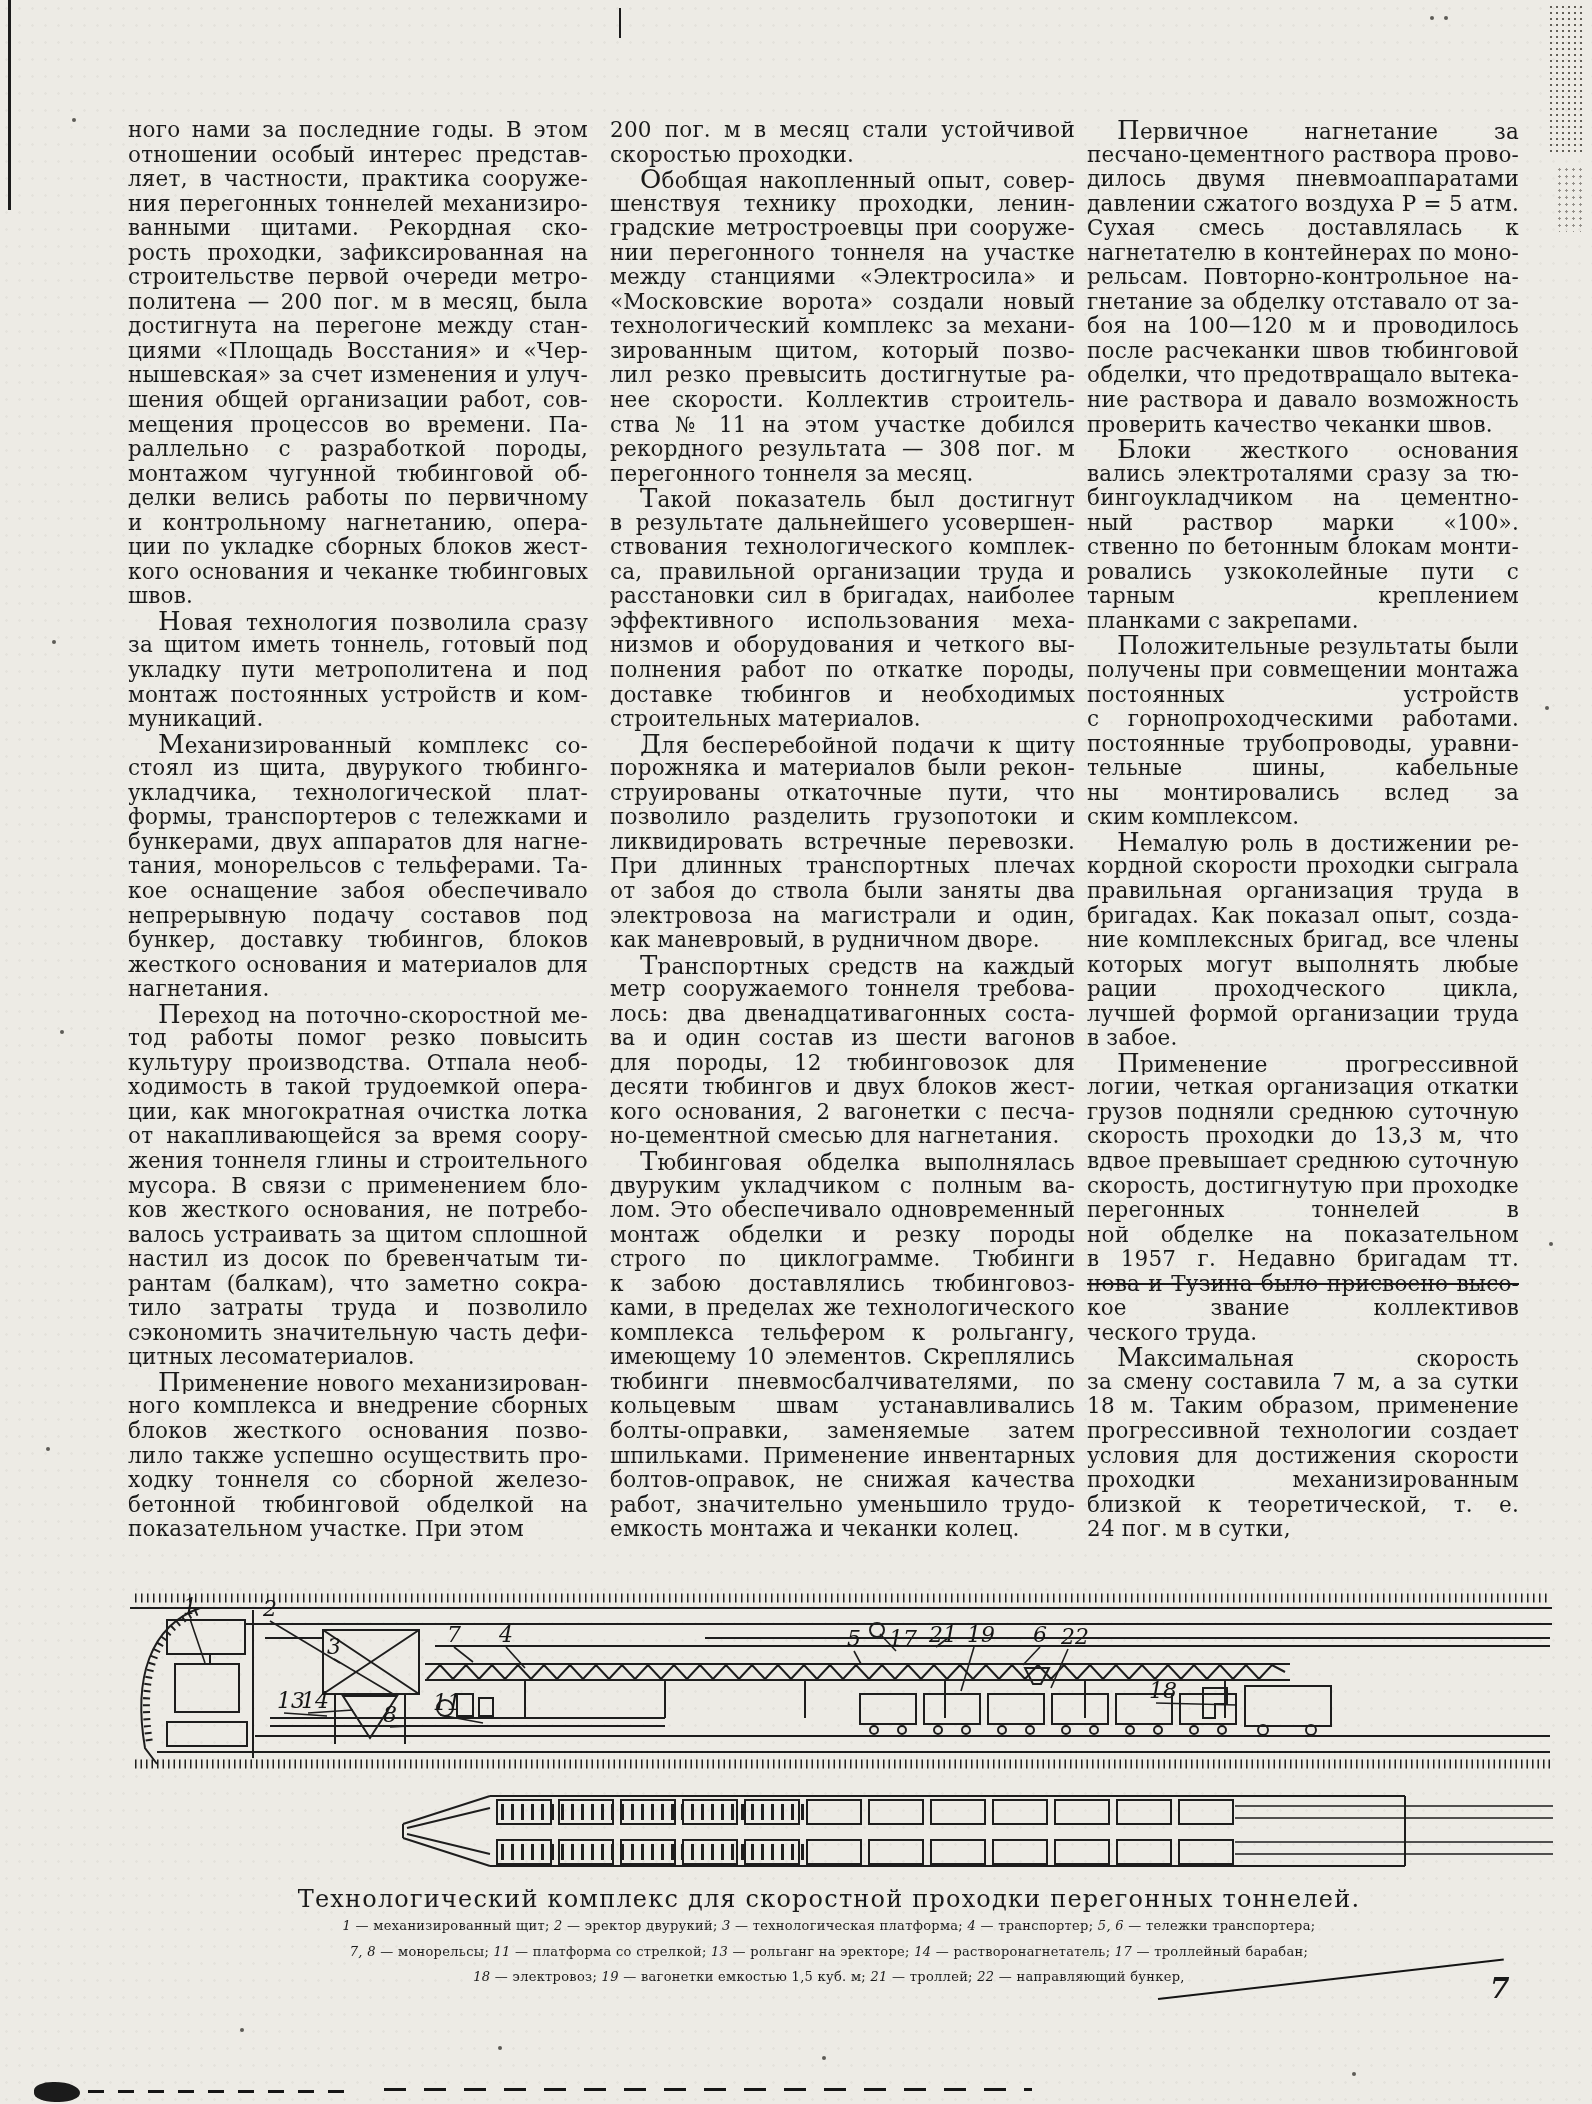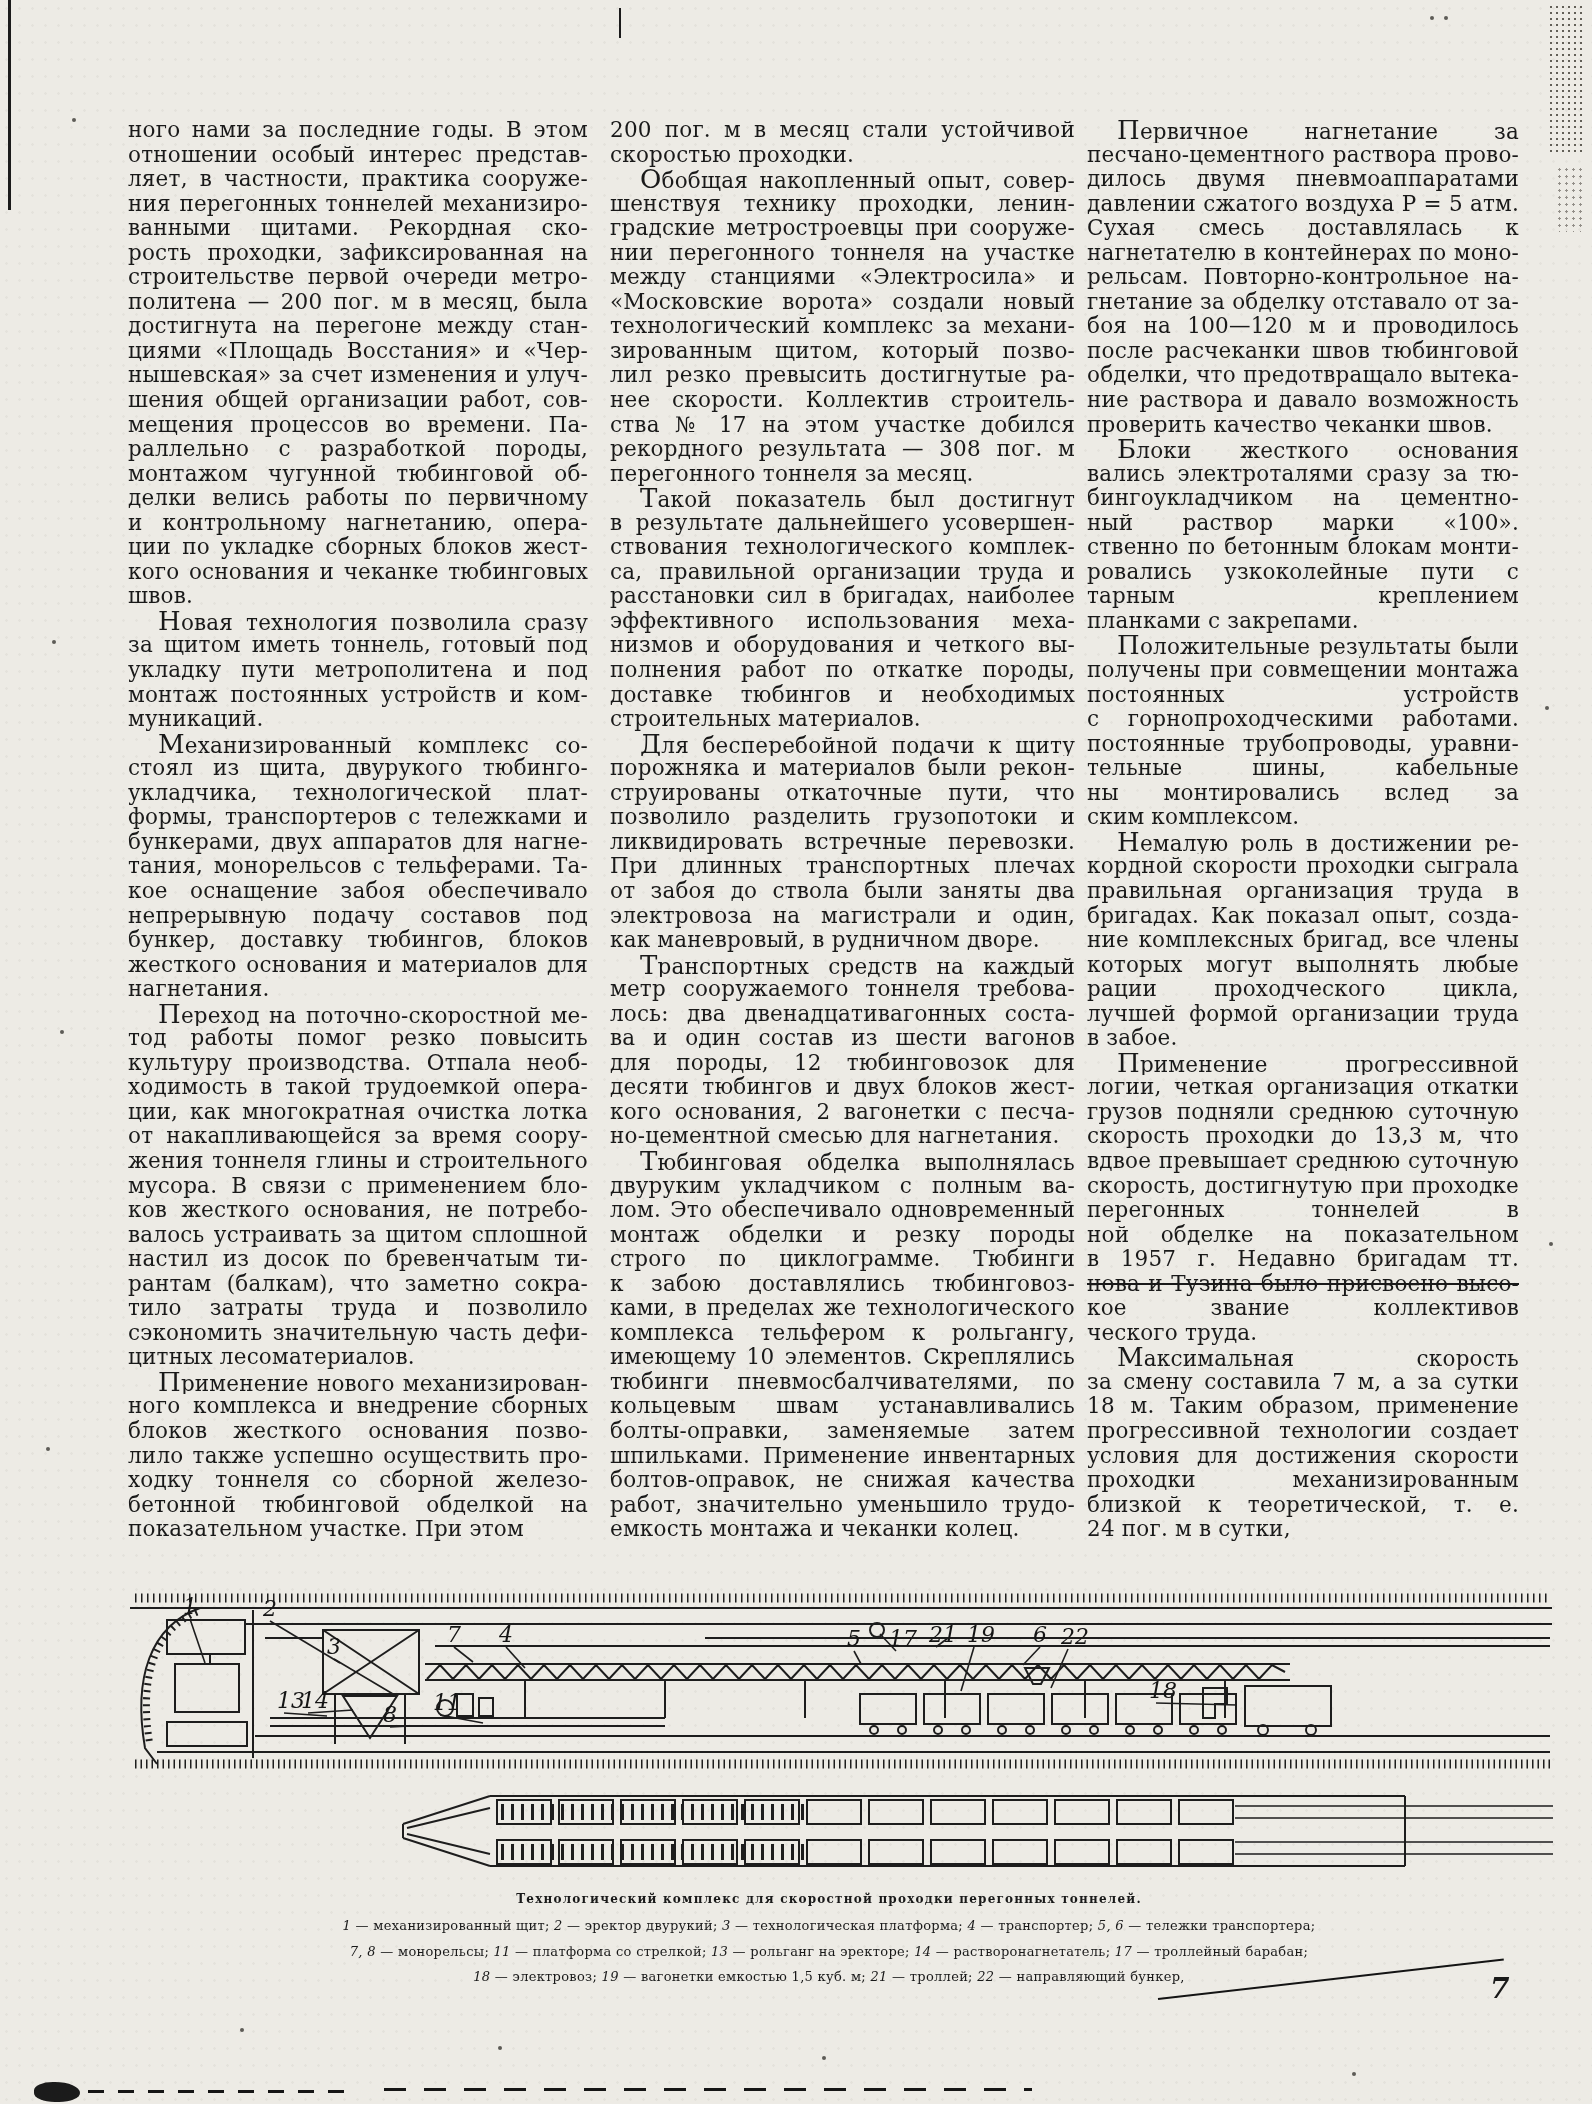--- a/index.html
+++ b/index.html
@@ -21,21 +21,21 @@
     overflow:hidden;
   }
   .line.plast{text-align-last:left;}
   .line.pfirst{text-indent:30px;}
   .line.pfirst::first-letter{font-size:26px;}
   .line.strike{text-decoration:line-through;text-decoration-thickness:2px;}
   .line.under{text-decoration-thickness:2px;text-underline-offset:4px;}
   #figure{position:absolute;left:105px;top:1568px;width:1460px;height:312px;}
   #figure svg{width:100%;height:100%;display:block;}
   #caption{position:absolute;left:130px;top:1886px;width:1398px;text-align:center;}
-  .cap-title{font-size:12px;font-weight:bold;letter-spacing:1.2px;line-height:27px;}
+  .cap-title{font-size:24px;font-weight:normal;letter-spacing:1.2px;line-height:27px;}
   .legend-line{font-size:13px;line-height:25.5px;letter-spacing:0.3px;}
   .lnum{font-style:italic;}
   #page-num{position:absolute;left:1490px;top:1972px;font-size:28px;font-style:italic;font-weight:bold;}
   .art{position:absolute;background:#1b1b1b;}
   .speck{position:absolute;width:4px;height:4px;border-radius:50%;background:#2d2b27;opacity:.75;}
   #art-edge-left{left:8px;top:0;width:3px;height:210px;}
   #art-tick-col2{left:619px;top:8px;width:2px;height:30px;}
   #art-halftone{position:absolute;left:1548px;top:4px;width:38px;height:150px;
     background-image:radial-gradient(#4a463e 1.1px, transparent 1.35px);background-size:6px 6px;opacity:.85;}
   #art-halftone2{position:absolute;left:1556px;top:166px;width:26px;height:66px;
@@ -118,21 +118,21 @@
       <div class="line pfirst">Обобщая накопленный опыт, совер-</div>
       <div class="line">шенствуя технику проходки, ленин-</div>
       <div class="line">градские метростроевцы при сооруже-</div>
       <div class="line">нии перегонного тоннеля на участке</div>
       <div class="line">между станциями «Электросила» и</div>
       <div class="line">«Московские ворота» создали новый</div>
       <div class="line">технологический комплекс за механи-</div>
       <div class="line">зированным щитом, который позво-</div>
       <div class="line">лил резко превысить достигнутые ра-</div>
       <div class="line">нее скорости. Коллектив строитель-</div>
-      <div class="line">ства № 17 на этом участке добился</div>
+      <div class="line">ства № 11 на этом участке добился</div>
       <div class="line">рекордного результата — 308 пог. м</div>
       <div class="line plast">перегонного тоннеля за месяц.</div>
       <div class="line pfirst">Такой показатель был достигнут</div>
       <div class="line">в результате дальнейшего усовершен-</div>
       <div class="line">ствования технологического комплек-</div>
       <div class="line">са, правильной организации труда и</div>
       <div class="line">расстановки сил в бригадах, наиболее</div>
       <div class="line">эффективного использования меха-</div>
       <div class="line">низмов и оборудования и четкого вы-</div>
       <div class="line">полнения работ по откатке породы,</div>

